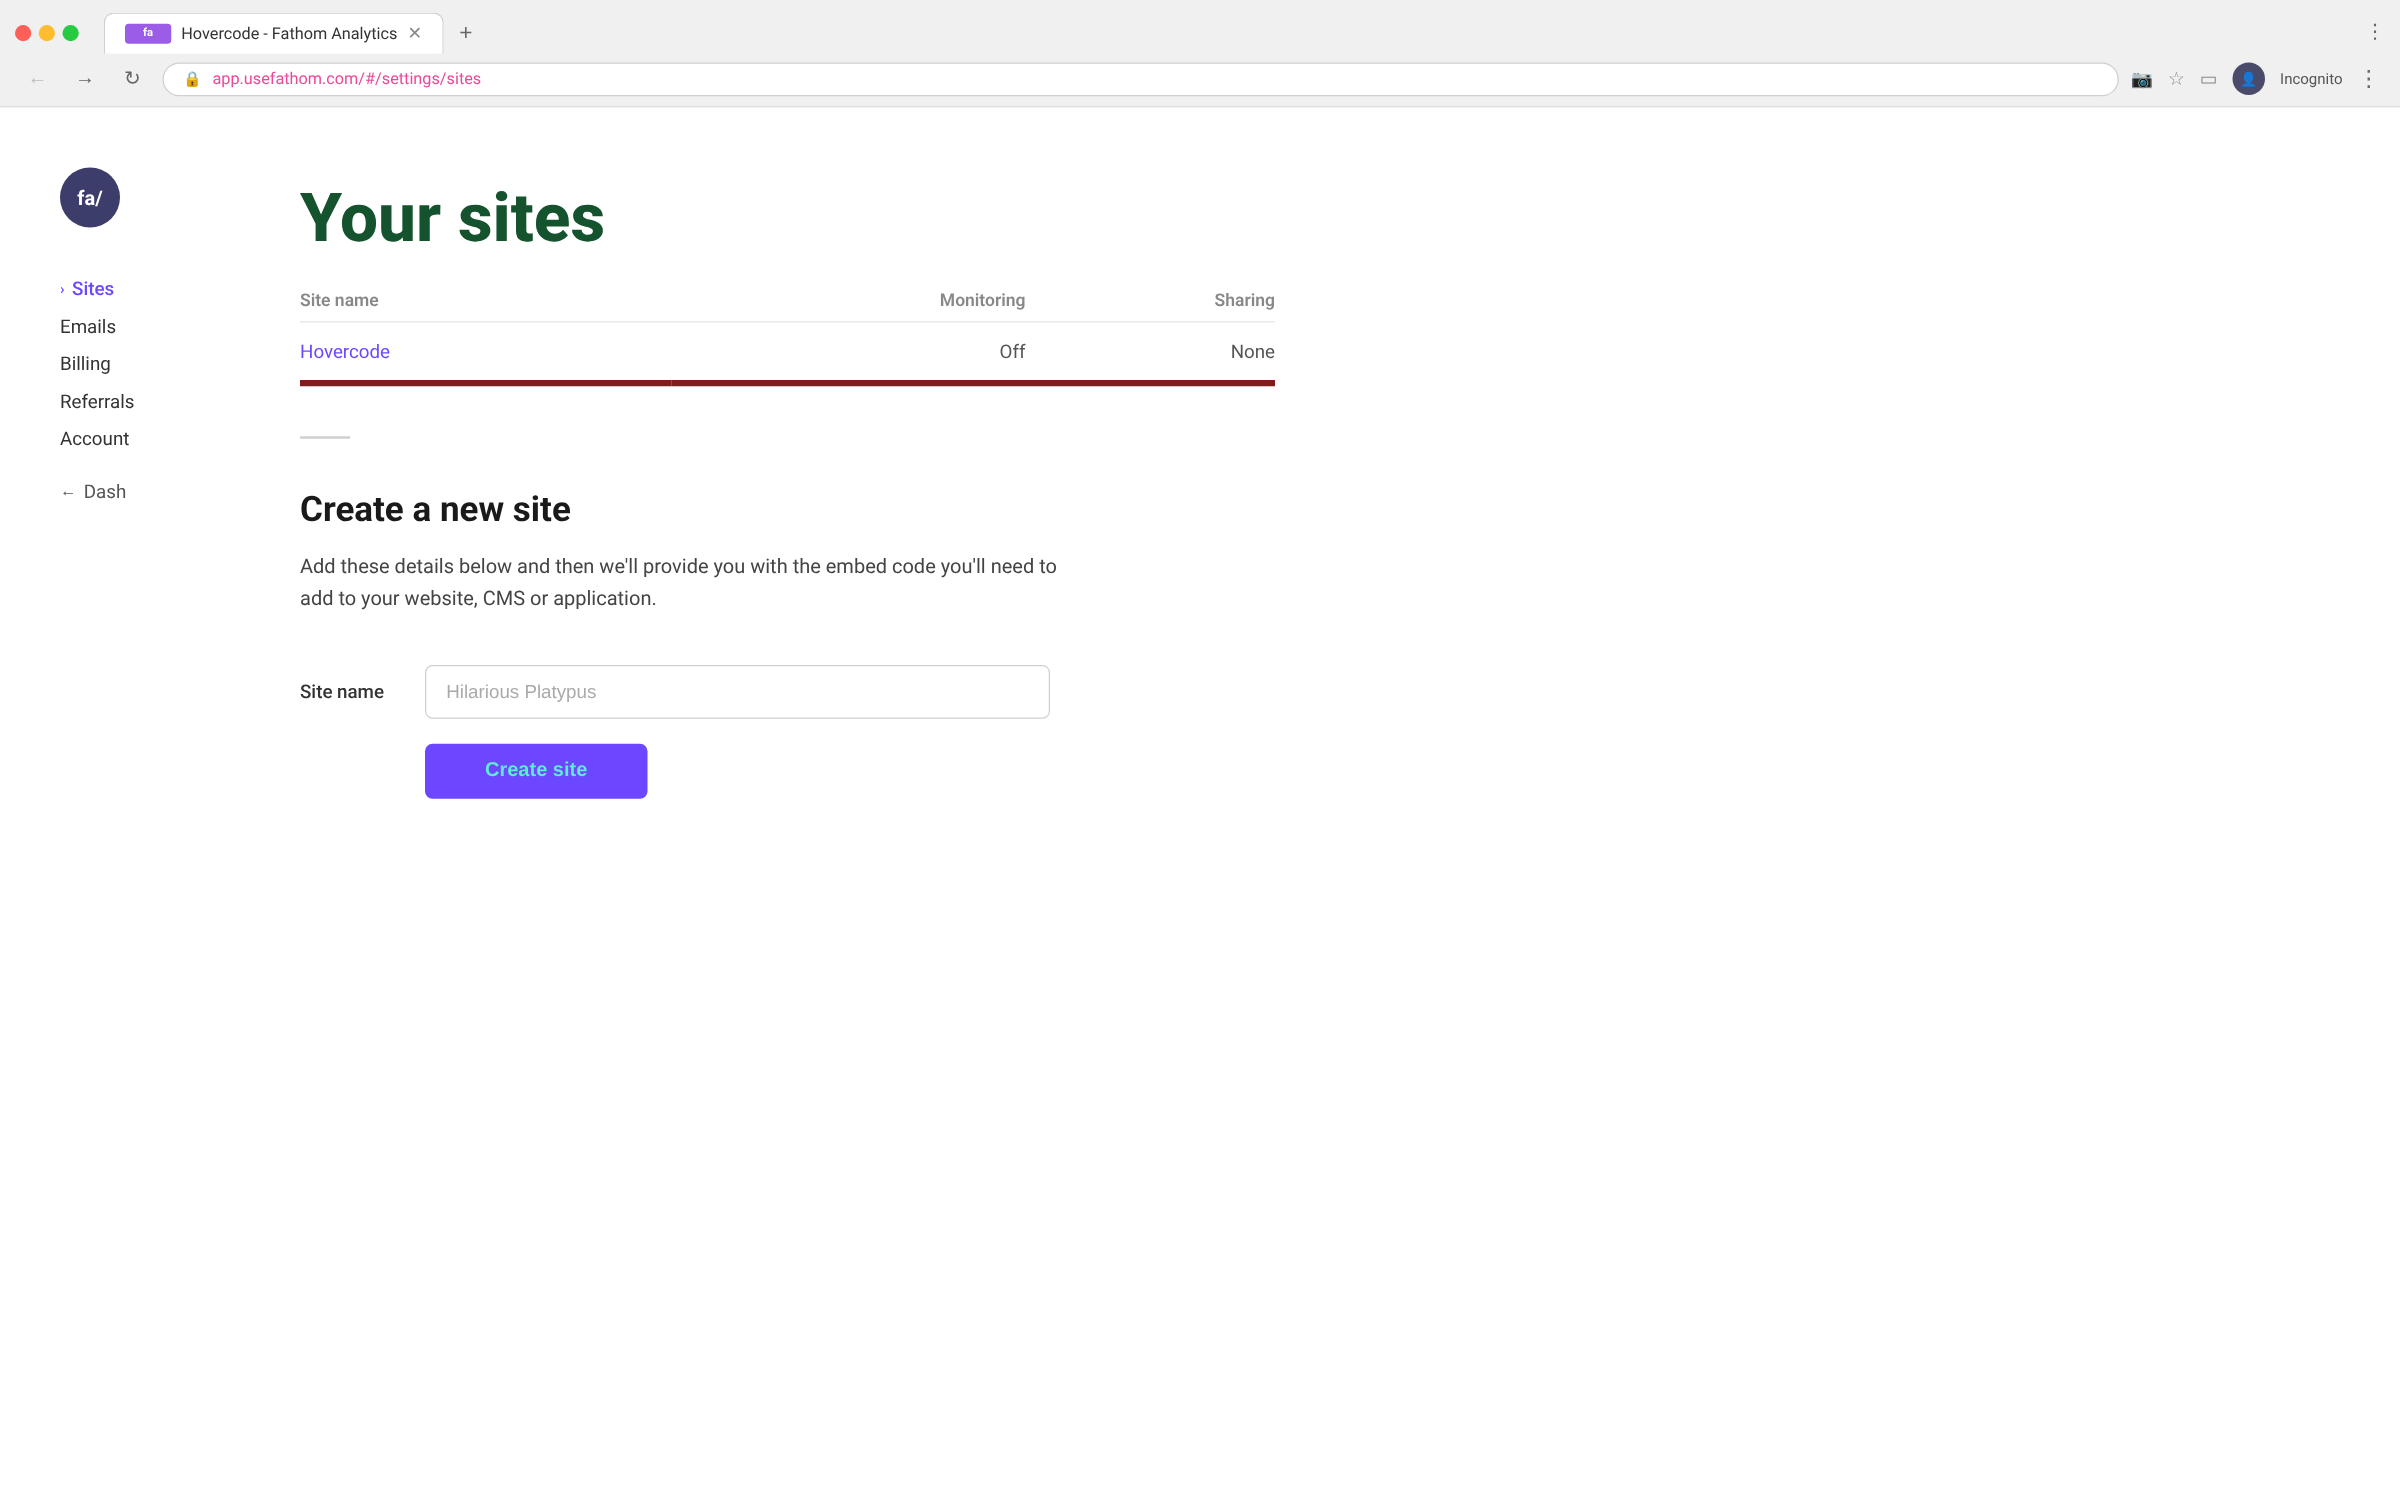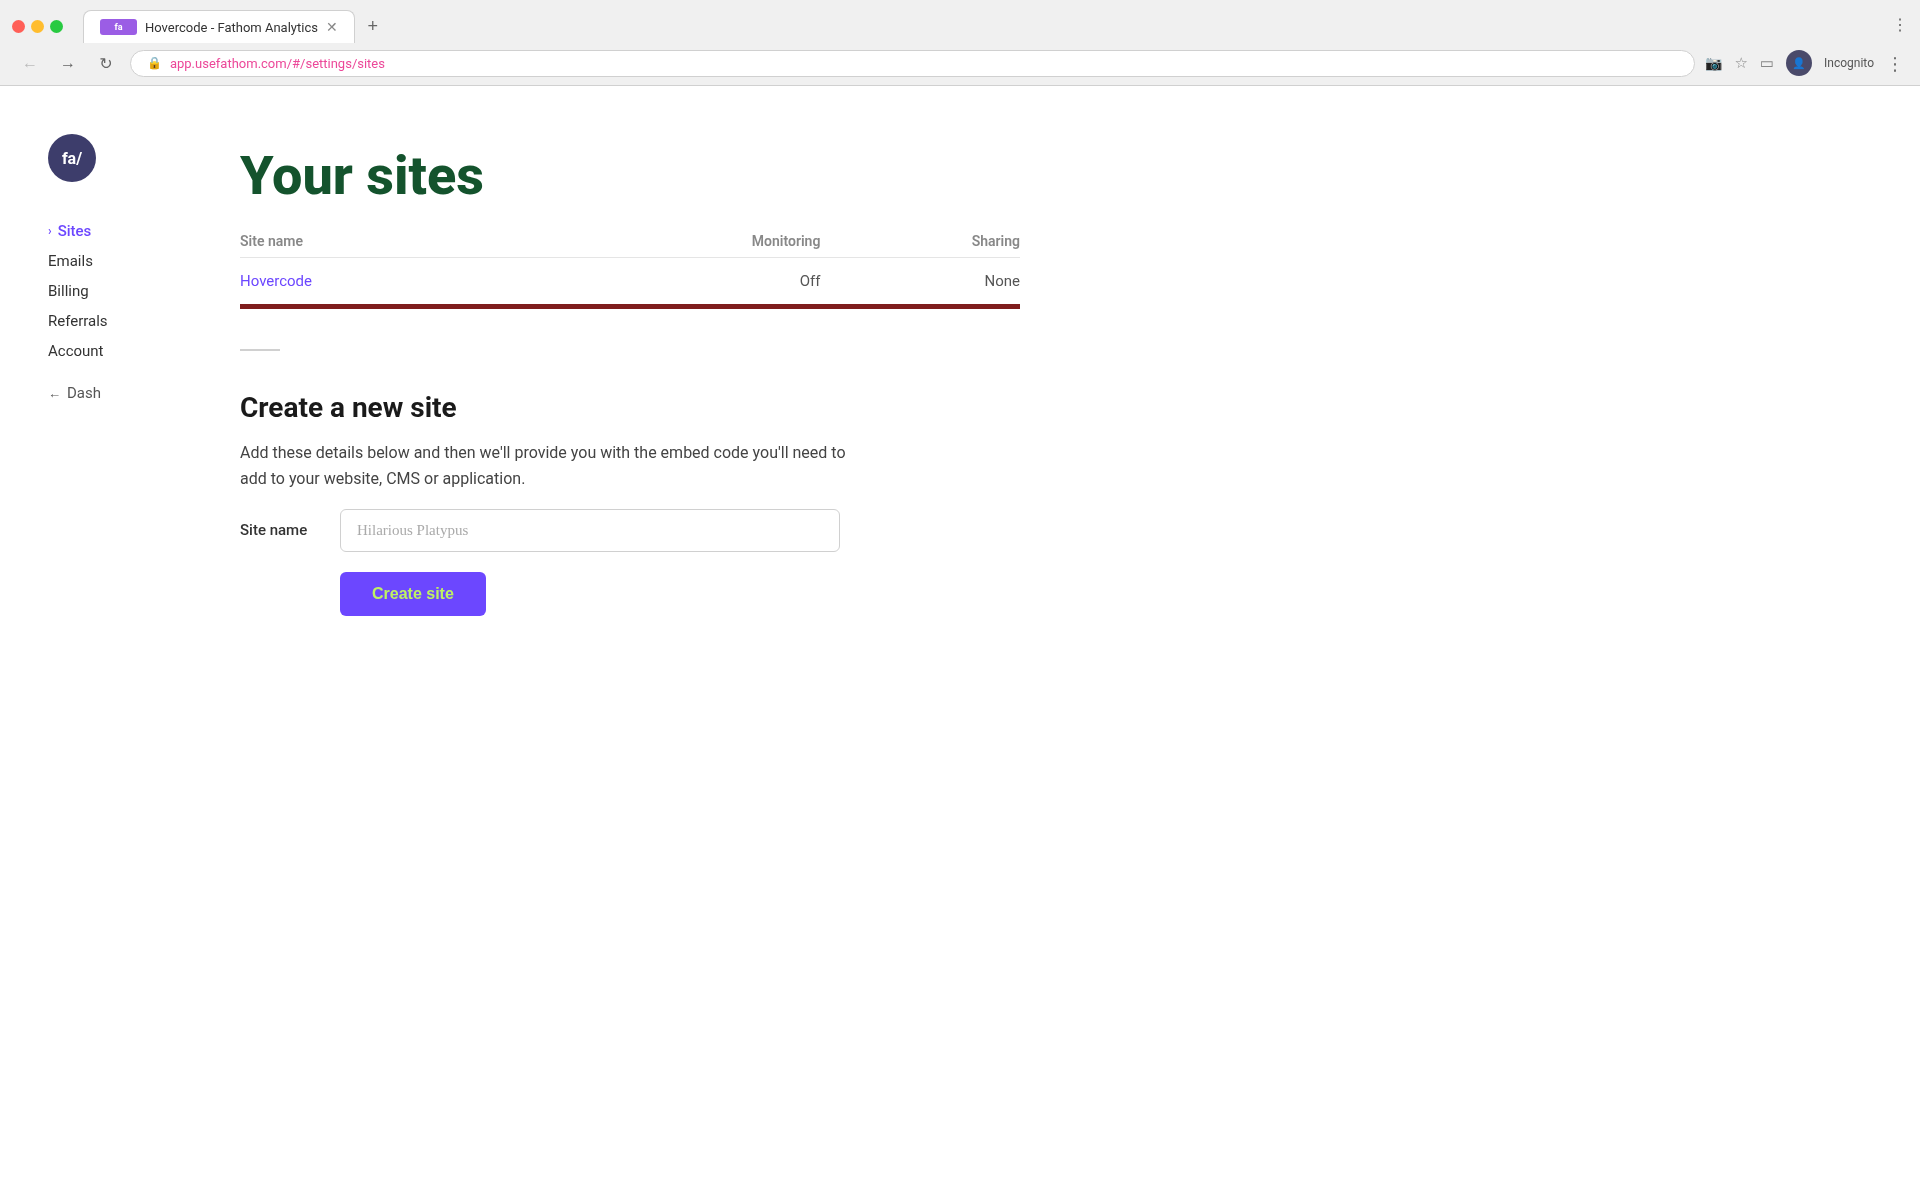--- a/index.html
+++ b/index.html
@@ -317,21 +317,21 @@
       font-size: 28px;
       font-weight: 700;
       color: #1a1a1a;
       margin-bottom: 16px;
     }
 
     .create-section-desc {
       font-size: 16px;
       color: #444;
       line-height: 1.6;
-      margin-bottom: 17px;
+      margin-bottom: 40px;
       max-width: 620px;
     }
 
     .form-row {
       display: flex;
       align-items: center;
       gap: 20px;
       margin-bottom: 20px;
     }
 
@@ -345,37 +345,36 @@
     .form-input {
       flex: 1;
       max-width: 500px;
       padding: 12px 16px;
       border: 1.5px solid #d0d0d0;
       border-radius: 6px;
       font-size: 15px;
       color: #aaa;
       background: #ffffff;
       outline: none;
-      font-family: Liberation Serif, serif;
     }
 
     .form-input::placeholder {
       color: #aaa;
     }
 
     .create-btn-wrapper {
       margin-left: 100px;
     }
 
     .create-btn {
       background: #6c47ff;
-      color: #bef264;
+      color: #5eead4;
       border: none;
       border-radius: 6px;
-      padding: 13px 32px;
+      padding: 13px 48px;
       font-size: 16px;
       font-weight: 600;
       cursor: pointer;
       transition: background 0.2s;
     }
   </style>
 </head>
 <body>
 
 <div class="browser-chrome">

